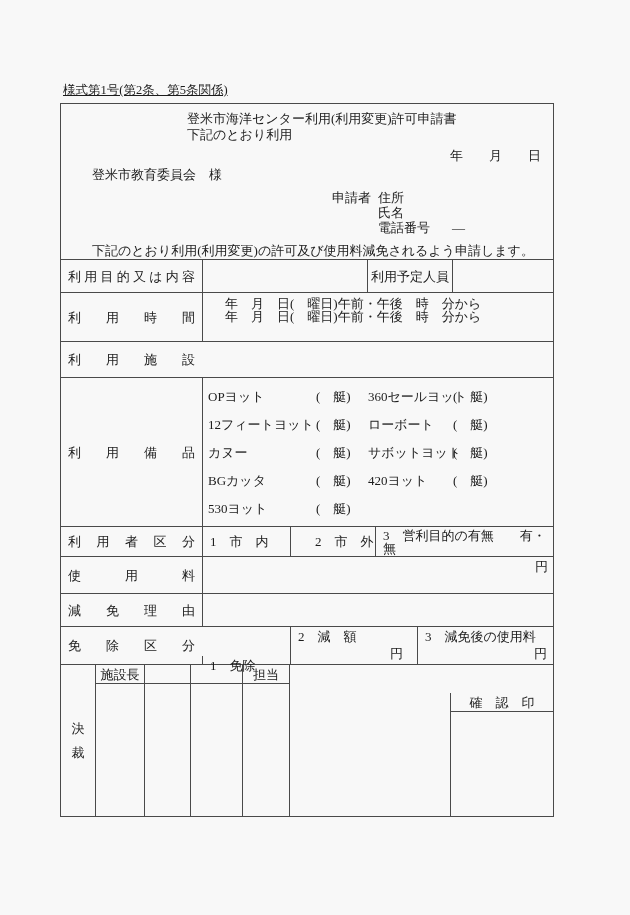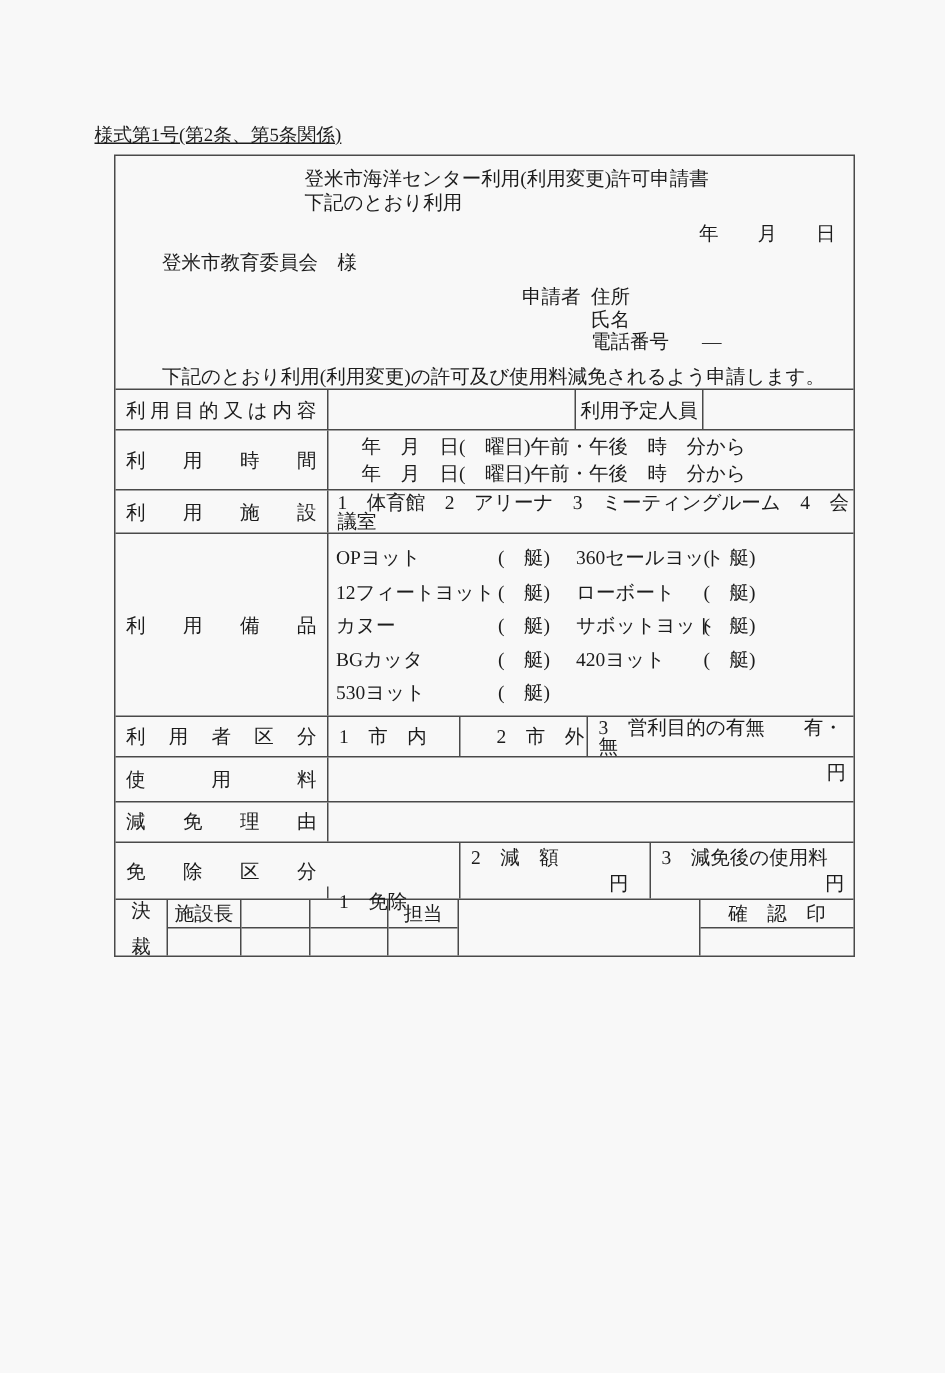--- a/index.html
+++ b/index.html
@@ -17,22 +17,22 @@
     position:relative;
     width:630px;height:915px;
     background:var(--bg);
     overflow:hidden;
     font-size:13px;
     line-height:1;
   }
   .abs{position:absolute;white-space:nowrap;}
   .formno{left:63px;top:84px;font-size:12.5px;text-decoration:underline;}
   .box{
-    position:absolute;left:76px;top:103px;
-    width:494px;height:535px;
+    position:absolute;left:60px;top:103px;
+    width:494px;height:714px;
     border:1px solid var(--bc);
     box-sizing:border-box;
   }
   .title1{left:126px;top:8px;}
   .title2{left:126px;top:24px;}
   .dateline{left:389px;top:45px;}
   .addressee{left:31px;top:64px;}
   .app-label{left:271px;top:87px;}
   .app-address{left:317px;top:87px;}
   .app-name{left:317px;top:102px;}
@@ -51,21 +51,21 @@
     width:141px;flex:0 0 141px;
     display:flex;justify-content:space-between;align-items:center;
     padding:0 7px;
   }
   .grow{flex:1 1 auto;}
   
   .r1{height:33px;}
   .r1 .mid{flex:0 0 165px;}
   .r1 .people{flex:0 0 85px;display:flex;align-items:center;justify-content:center;}
   .r2{height:49px;}
-  .r2 .times{display:flex;flex-direction:column;justify-content:space-between;padding:4px 0 4px 22px;}
+  .r2 .times{display:flex;flex-direction:column;justify-content:flex-start;padding:4px 0 4px 22px;}
   .r3{height:36px;}
   .r3 .opts{display:flex;align-items:center;padding-left:6px;}
   .r4{height:149px;}
   .r4 .eqwrap{display:flex;flex-direction:column;justify-content:space-around;padding:4px 0 4px 5px;}
   .eqrow{display:flex;}
   .eq1{width:108px;flex:0 0 108px;white-space:nowrap;}
   .eq2{width:52px;flex:0 0 52px;white-space:nowrap;}
   .eq3{width:85px;flex:0 0 85px;white-space:nowrap;}
   .eq4{flex:1;white-space:nowrap;}
   .r5{height:30px;}
@@ -83,21 +83,21 @@
   .r8 .l2{text-align:right;}
   .r8 .o2 .l2{padding-right:14px;}
   .r8 .o3 .l2{padding-right:6px;}
   .r9{flex:1 1 auto;}
   .r9 .vcol{flex:0 0 34px;display:flex;flex-direction:column;align-items:center;justify-content:center;gap:11px;}
   .r9 .sc1{flex:0 0 49px;}
   .r9 .sc2{flex:0 0 46px;}
   .r9 .sc3{flex:0 0 52px;}
   .r9 .sc4{flex:0 0 47px;}
   .r9 .wide{flex:0 0 161px;}
-  .r9 .stamp{flex:1;}
+  .r9 .stamp{flex:1;margin-top:28px;}
   .hd{
     height:19px;border-bottom:1px solid var(--bc);box-sizing:border-box;
     display:flex;align-items:center;justify-content:center;white-space:nowrap;text-align:right;
   }
 </style>
 </head>
 <body>
 
 <div class="page">
 
@@ -147,21 +147,20 @@
         </div>
       </div>
 
       <div class="r r3">
         <div class="c lab">
             <span>利</span>
             <span>用</span>
             <span>施</span>
             <span>設</span>
           </div>
-        <div class="c grow opts">1　体育館　2　アリーナ　3　ミーティングルーム　4　会議室</div>
       </div>
 
       <div class="r r4">
         <div class="c lab">
             <span>利</span>
             <span>用</span>
             <span>備</span>
             <span>品</span>
           </div>
         <div class="c grow eqwrap">

